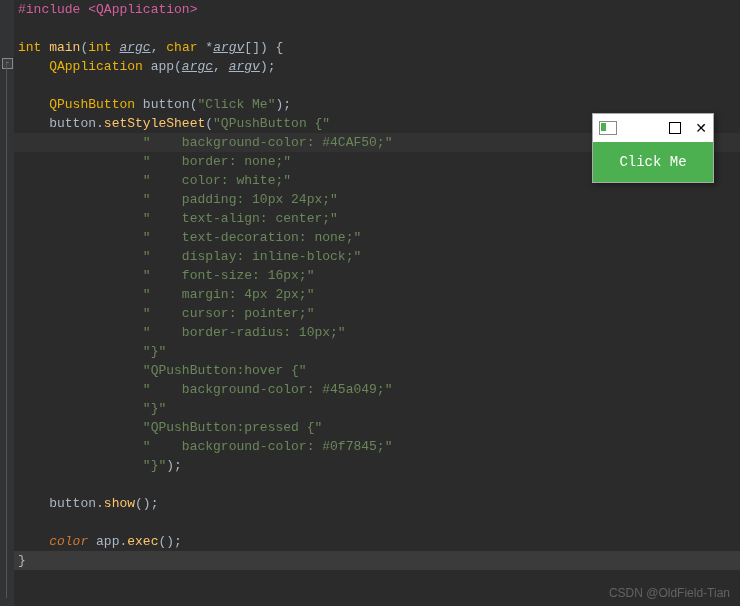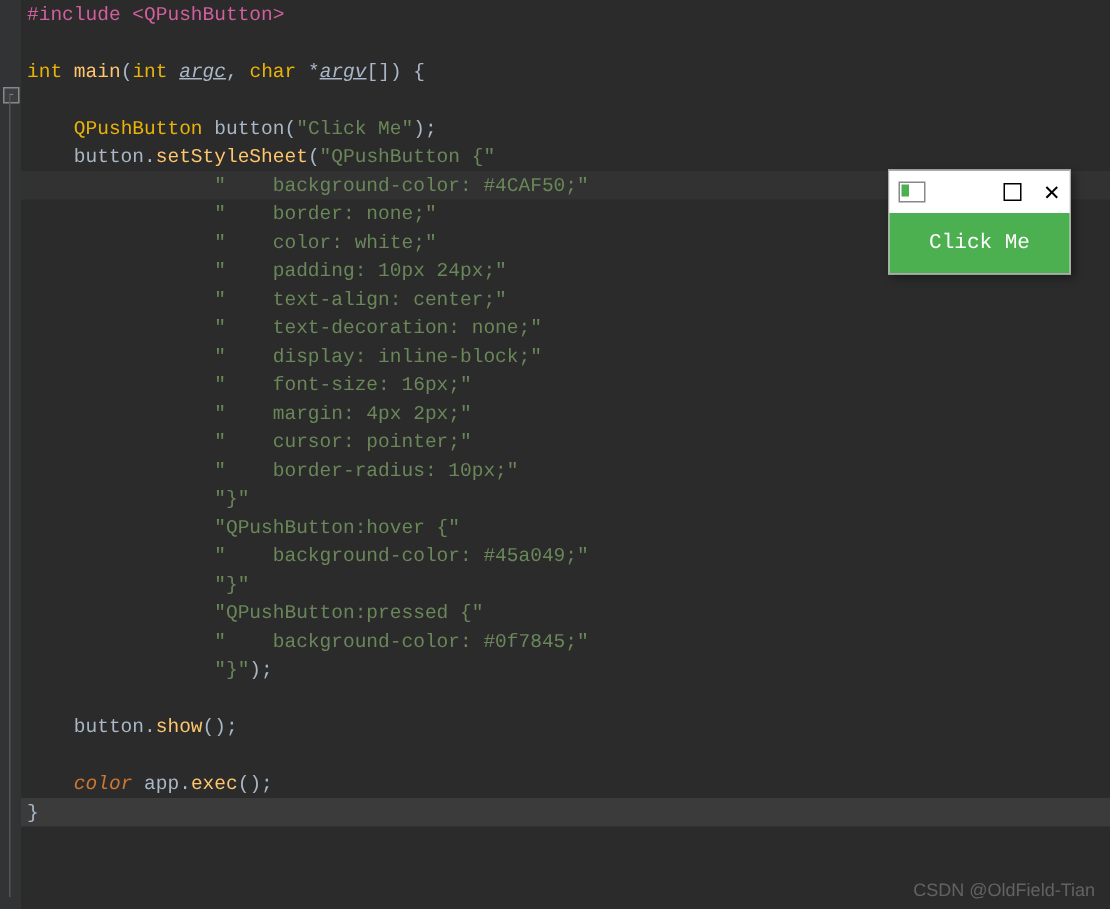--- a/index.html
+++ b/index.html
@@ -136,25 +136,26 @@
 </head>
 <body>
 
 <div class="editor">
   <div class="gutter">
     <div class="fold-start">-</div>
     <div class="fold-region"></div>
   </div>
   <div class="code-area">
 
-    <div class="line"><span class="pp">#include</span><span class="inc"> &lt;QPushButton&gt;</span></div>
+    <div class="line"><span class="pp">#include</span><span class="inc"> &lt;QApplication&gt;</span></div>
     <div class="line"> </div>
 
     <div class="line"><span class="ty">int </span><span class="fn">main</span><span class="pn">(</span><span class="ty">int </span><span class="prm">argc</span><span class="pn">, </span><span class="ty">char </span><span class="pn">*</span><span class="prm">argv</span><span class="pn">[]) {</span></div>
 
+    <div class="line">    <span class="ty">QApplication </span><span class="pn">app(</span><span class="prm">argc</span><span class="pn">, </span><span class="prm">argv</span><span class="pn">);</span></div>
 
     <div class="line"> </div>
 
     <div class="line">    <span class="ty">QPushButton </span><span class="pn">button(</span><span class="str">"Click Me"</span><span class="pn">);</span></div>
 
     <div class="line"><span>    button.</span><span class="fn">setStyleSheet</span><span class="pn">(</span><span class="str">"QPushButton {"</span></div>
 
     <div class="line hl">                <span class="str">"    background-color: #4CAF50;"</span></div>
     <div class="line">                <span class="str">"    border: none;"</span></div>
     <div class="line">                <span class="str">"    color: white;"</span></div>

